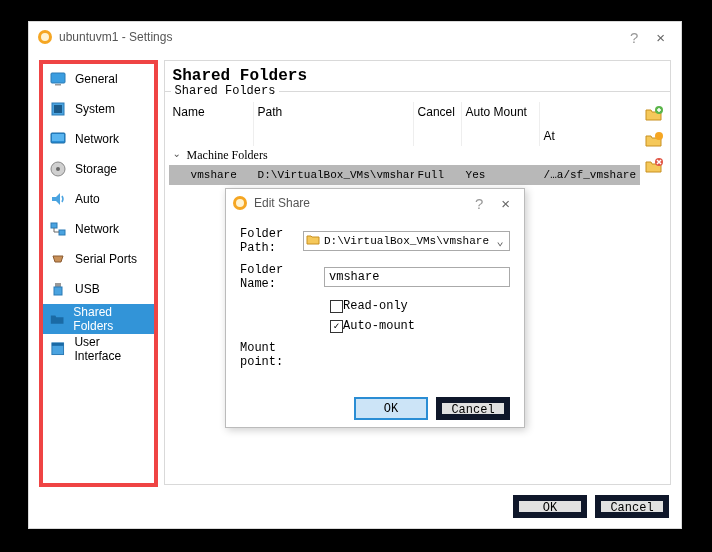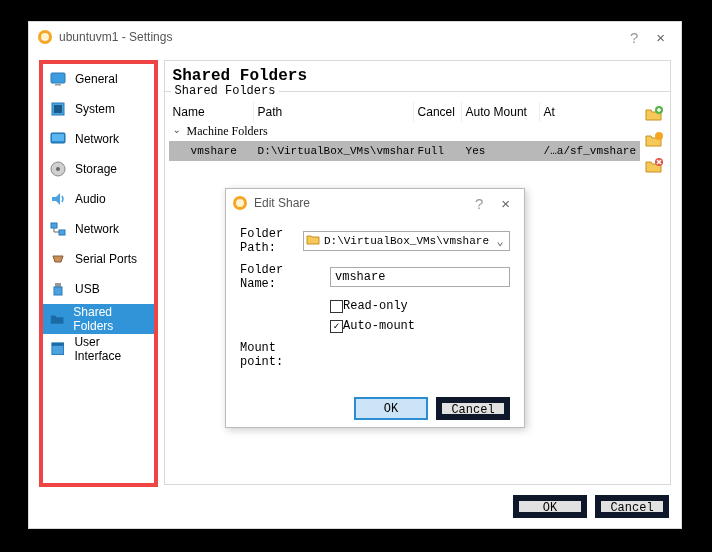--- a/index.html
+++ b/index.html
@@ -16,39 +16,39 @@
 .sb-item.selected { background: #3294d8; color: #fff; }
 .sb-icon { width: 18px; height: 18px; display: flex; align-items: center; justify-content: center; }
 .content { flex: 1; position: relative; }
 .page-title { font-family: "Courier New", monospace; font-size: 16px; font-weight: bold; border: 1px solid #d9d9d9; border-bottom: none; padding: 6px 8px; }
 .groupbox { border: 1px solid #d9d9d9; height: 394px; position: relative; }
 .gb-label { position: absolute; top: -8px; left: 6px; background: #fff; padding: 0 4px; font-family: "Courier New", monospace; font-size: 12px; }
 .table-wrap { padding: 10px 4px 0 4px; display: flex; gap: 4px; }
 .table { flex: 1; }
 .thead { display: flex; font-size: 12px; color: #000; }
 .th { padding: 3px 4px; border-right: 1px solid #eee; }
-.th:last-child { border-right: none; }
+.th:last-child { border-right: none; margin-top: 24px; }
 .c-name { width: 85px; }
 .c-path { width: 160px; }
 .c-access { width: 48px; }
 .c-auto { width: 78px; }
 .c-at { flex: 1; }
 .trow { display: flex; font-size: 12px; padding: 2px 0; }
 .trow.group { padding-left: 4px; }
 .trow.selected { background: #b8b8b8; }
 .td { padding: 2px 4px; font-family: "Courier New", monospace; font-size: 11px; overflow: hidden; white-space: nowrap; }
 .tools { width: 22px; display: flex; flex-direction: column; gap: 6px; padding-top: 2px; }
 .tool-btn { width: 20px; height: 20px; cursor: pointer; }
 .footer { display: flex; justify-content: flex-end; gap: 8px; padding: 8px 12px; }
 .btn { min-width: 74px; height: 23px; border: 6px solid #0f172a; background: #e1e1e1; font-family: "Courier New", monospace; font-size: 12px; cursor: pointer; }
 .btn.primary { background: #cce4f7; border: 2px solid #2a8dd4; }
 .dialog { position: absolute; left: 225px; top: 188px; width: 300px; height: 240px; background: #fff; border: 1px solid #bbb; box-shadow: 2px 2px 8px rgba(0,0,0,0.2); z-index: 10; }
 .dlg-title { height: 28px; display: flex; align-items: center; padding: 0 6px; }
 .dlg-body { padding: 10px 14px; font-family: "Courier New", monospace; font-size: 12px; }
-.form-row { display: flex; align-items: center; margin-bottom: 8px; gap: 6px; }
+.form-row { display: flex; align-items: center; margin-bottom: 8px; }
 .form-label { width: 84px; text-align: left; }
 .form-input { flex: 1; height: 20px; border: 1px solid #aaa; padding: 0 4px; font-family: "Courier New", monospace; font-size: 12px; }
 .form-select { flex: 1; height: 20px; border: 1px solid #aaa; display: flex; align-items: center; padding: 0 2px; gap: 4px; cursor: pointer; }
 .chev { width: 14px; text-align: center; color: #555; }
 .check-row { display: flex; align-items: center; margin-left: 90px; margin-bottom: 6px; gap: 0; }
 .checkbox { width: 13px; height: 13px; border: 1px solid #333; display: flex; align-items: center; justify-content: center; font-size: 10px; cursor: pointer; }
 .dlg-footer { display: flex; justify-content: flex-end; gap: 8px; padding: 10px 14px; }
 .expand-icon { display: inline-block; width: 10px; font-size: 10px; color: #555; }
 </style>
 </head>
@@ -105,21 +105,21 @@
           </span>
         <span>Storage</span>
       </div>
       <div class="sb-item">
         <span class="sb-icon">
             <svg viewBox="0 0 18 18">
               <path d="M3 7 L7 7 L11 3 L11 15 L7 11 L3 11 Z" fill="#4aa3e0"></path>
               <path d="M13 6 Q15 9 13 12" stroke="#4aa3e0" fill="none" stroke-width="1.5"></path>
             </svg>
           </span>
-        <span>Audio</span>
+        <span>Auto</span>
       </div>
       <div class="sb-item">
         <span class="sb-icon">
             <svg viewBox="0 0 18 18">
               <rect x="2" y="3" width="6" height="5" fill="#4aa3e0" stroke="#2a7ab5"></rect>
               <rect x="10" y="10" width="6" height="5" fill="#4aa3e0" stroke="#2a7ab5"></rect>
               <path d="M5 8 L5 12 L10 12" stroke="#666" fill="none"></path>
             </svg>
           </span>
         <span>Network</span>

